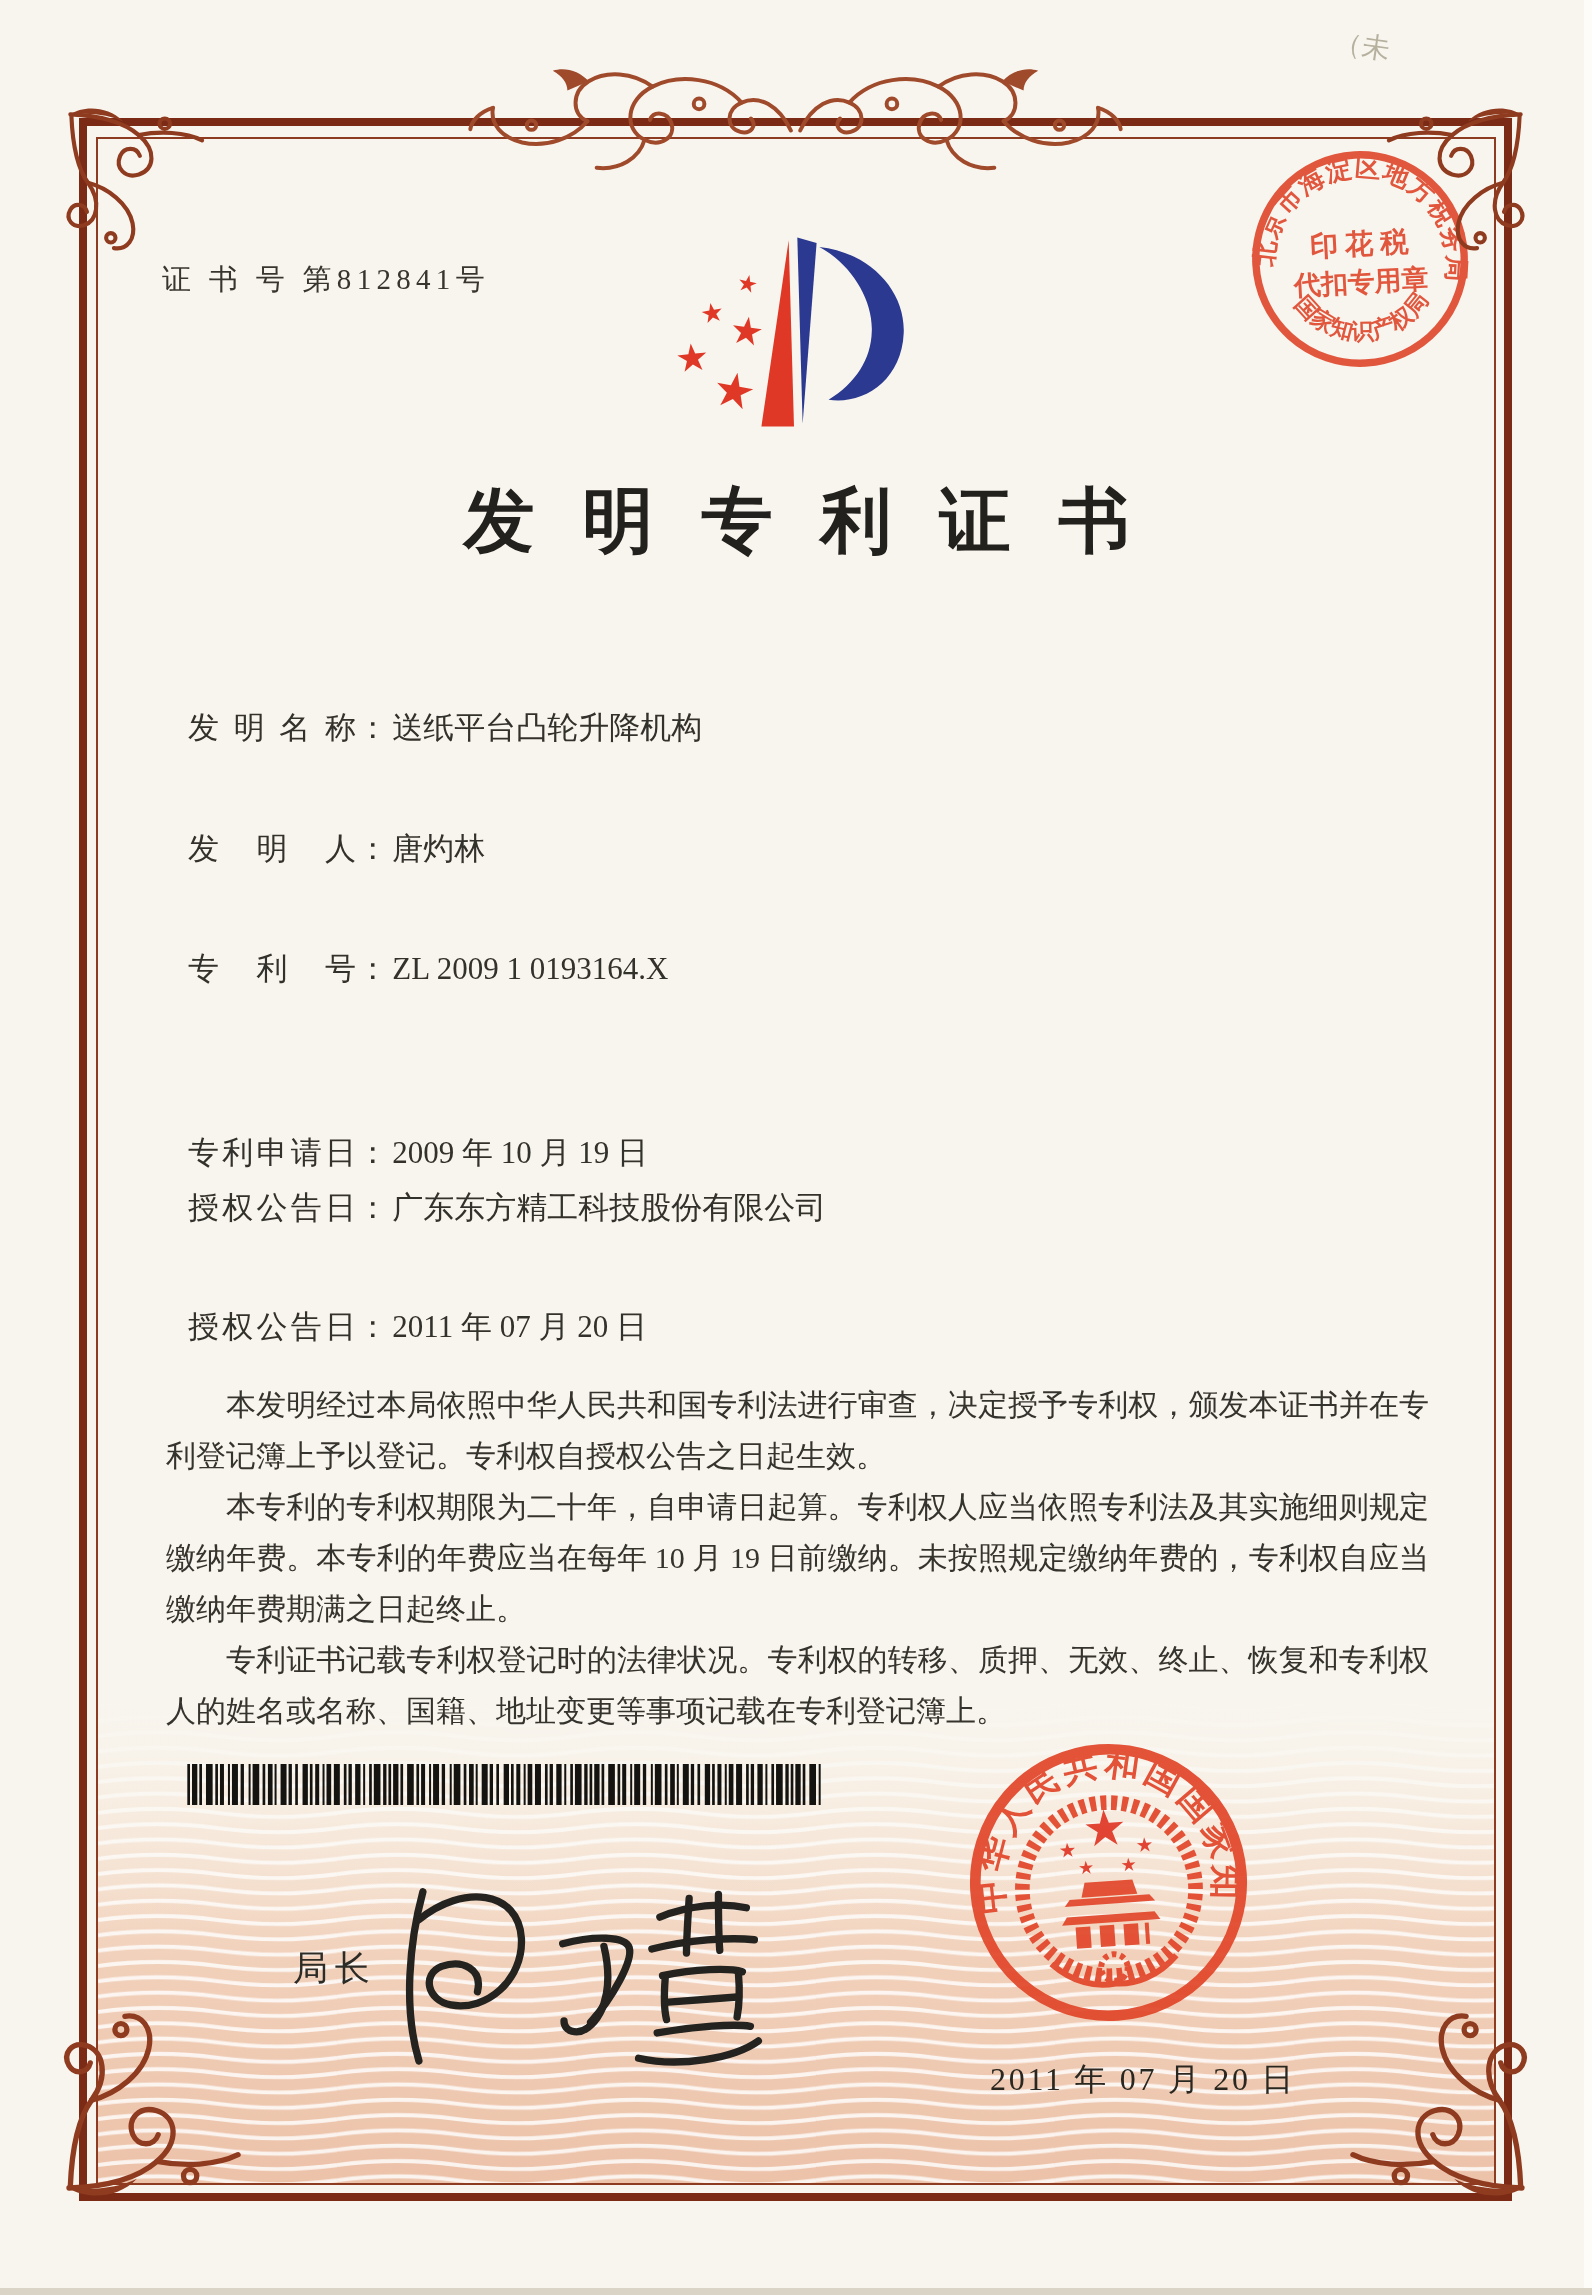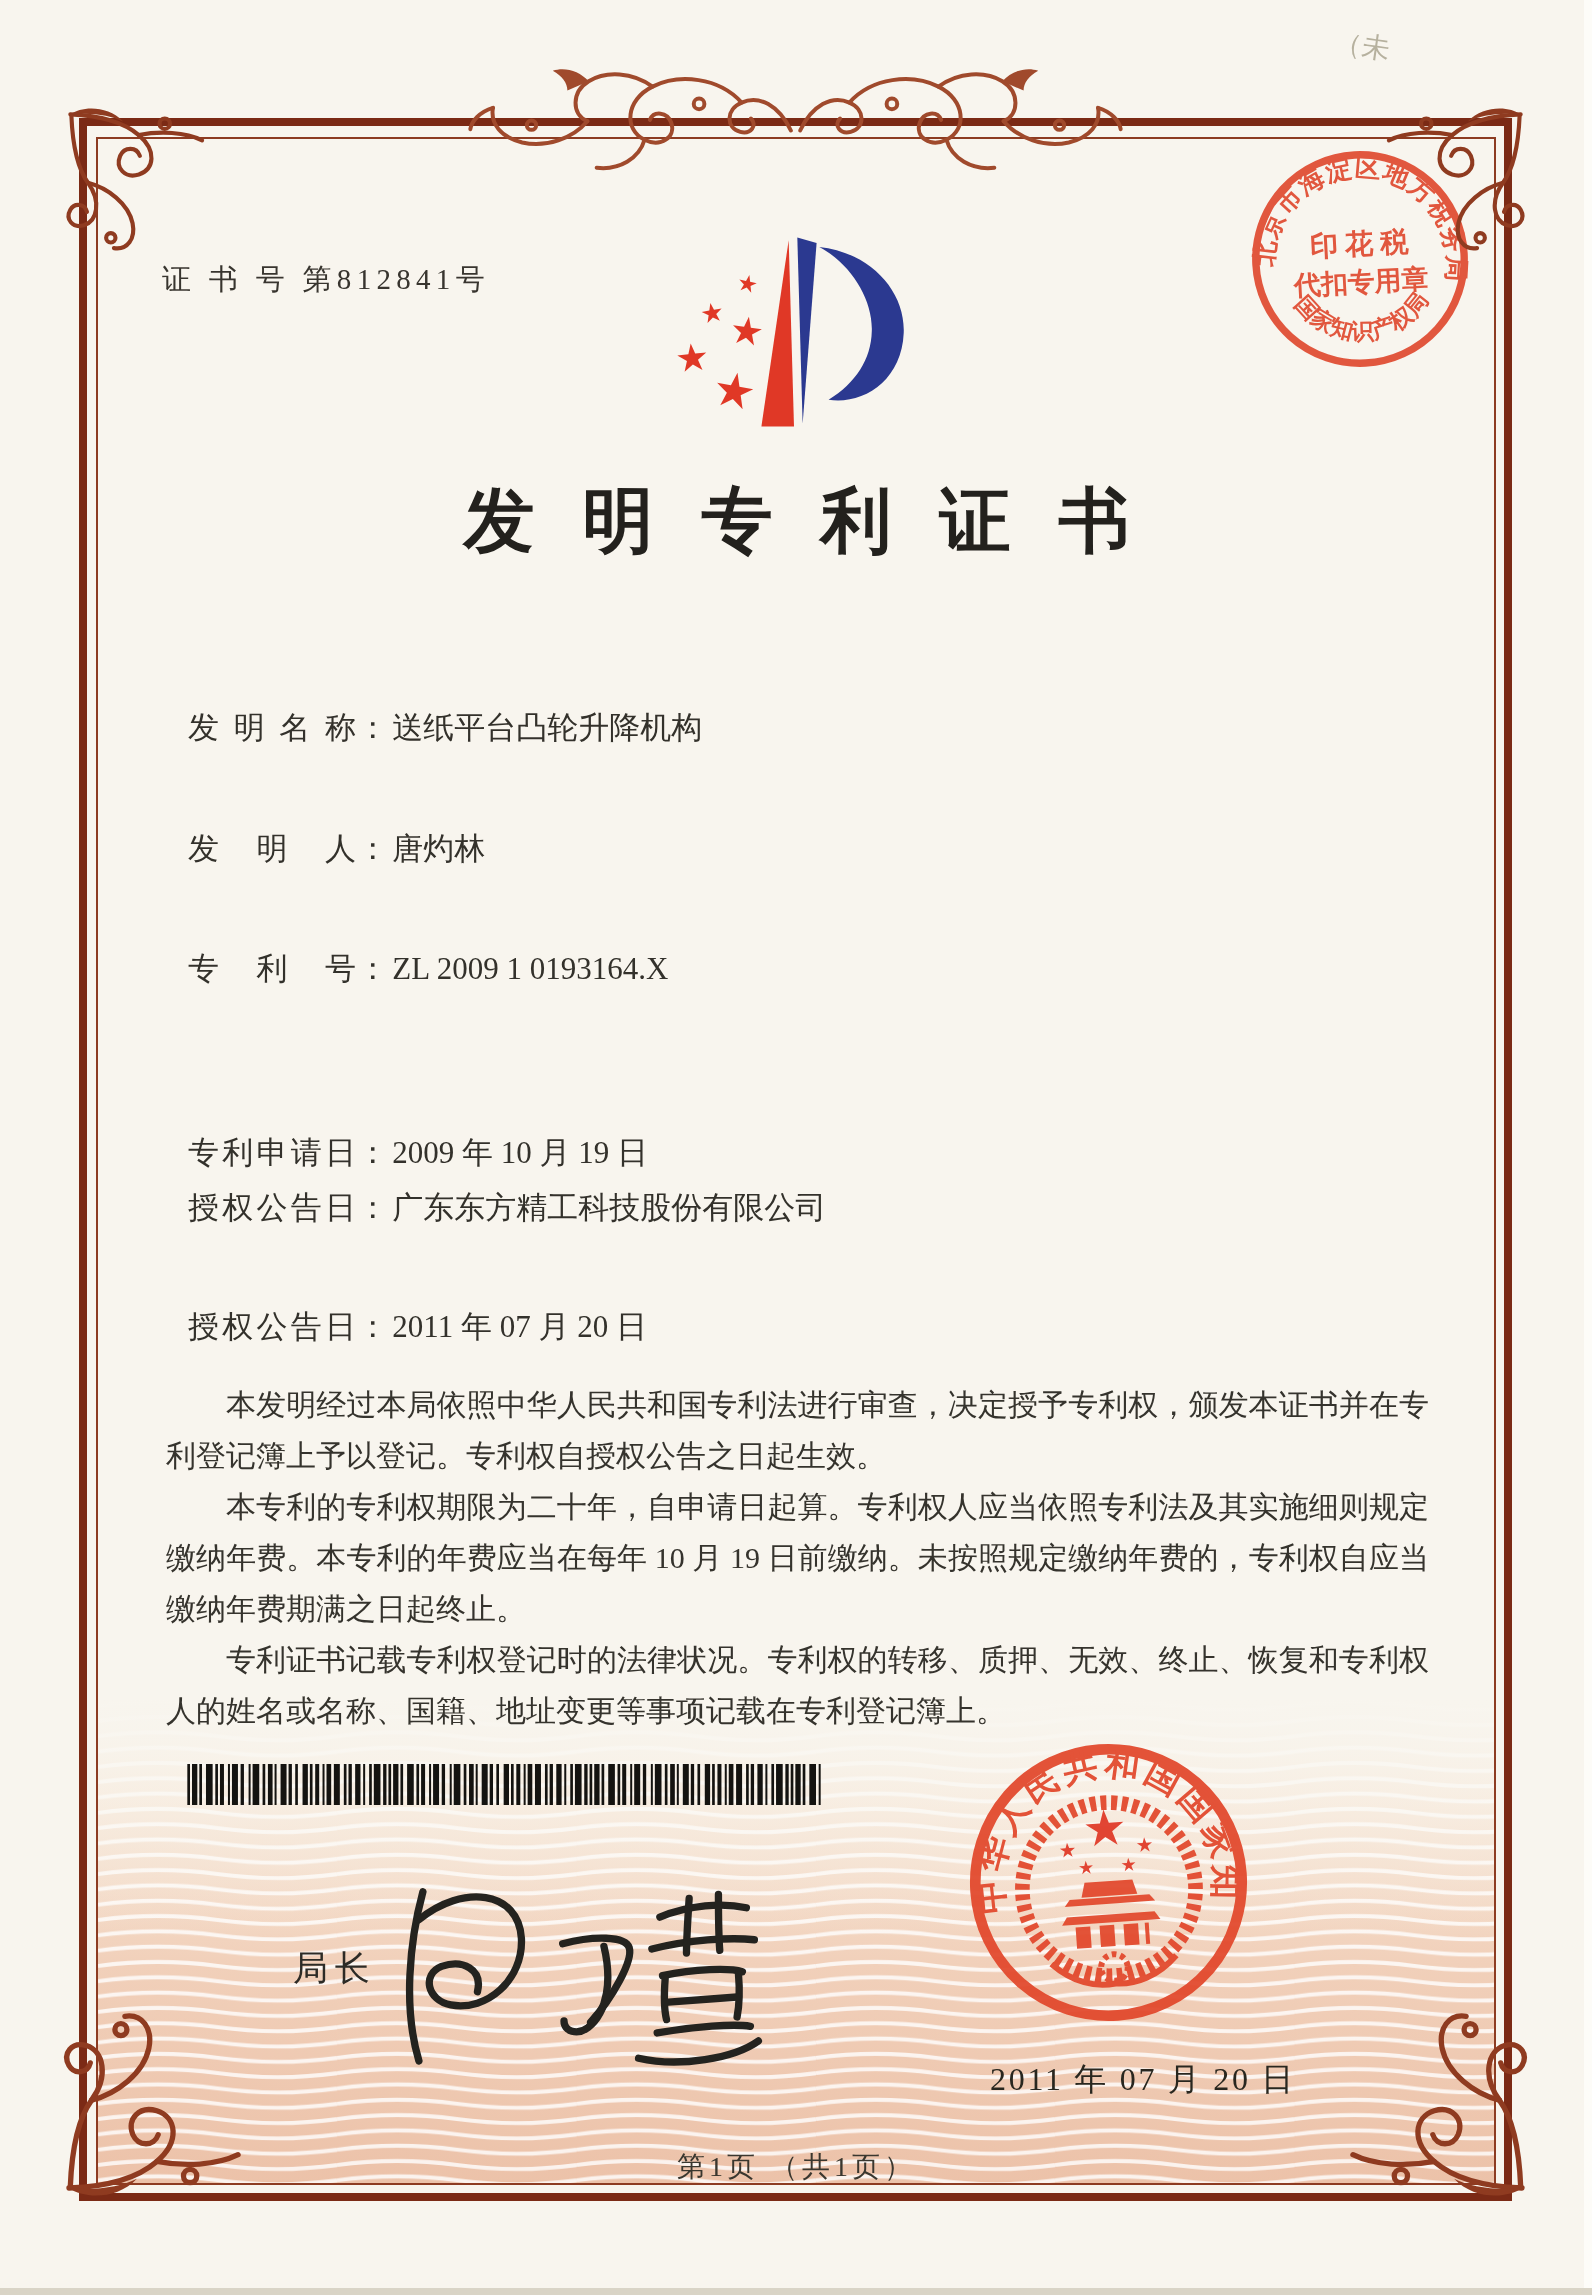--- a/index.html
+++ b/index.html
@@ -252,18 +252,17 @@
         <rect x="298" y="344" width="22" height="32"></rect>
         <rect x="330" y="344" width="6" height="32"></rect>
         <circle cx="280" cy="408" r="20" fill="none" stroke="#e2472b" stroke-width="9" stroke-dasharray="7 6"></circle>
         <path d="M186,396 C216,426 250,436 280,432 M374,396 C344,426 310,436 280,432" fill="none" stroke="#e2472b" stroke-width="9"></path>
       </g>
     </g>
   </svg>
 
   <div class="seal-date">2011 年 07 月 20 日</div>
 
-  <div class="footer">第1页 （共1页）</div>
 
   <div class="edge-right"></div>
   <div class="edge-bottom"></div>
 </div>
 
 
 </body></html>

